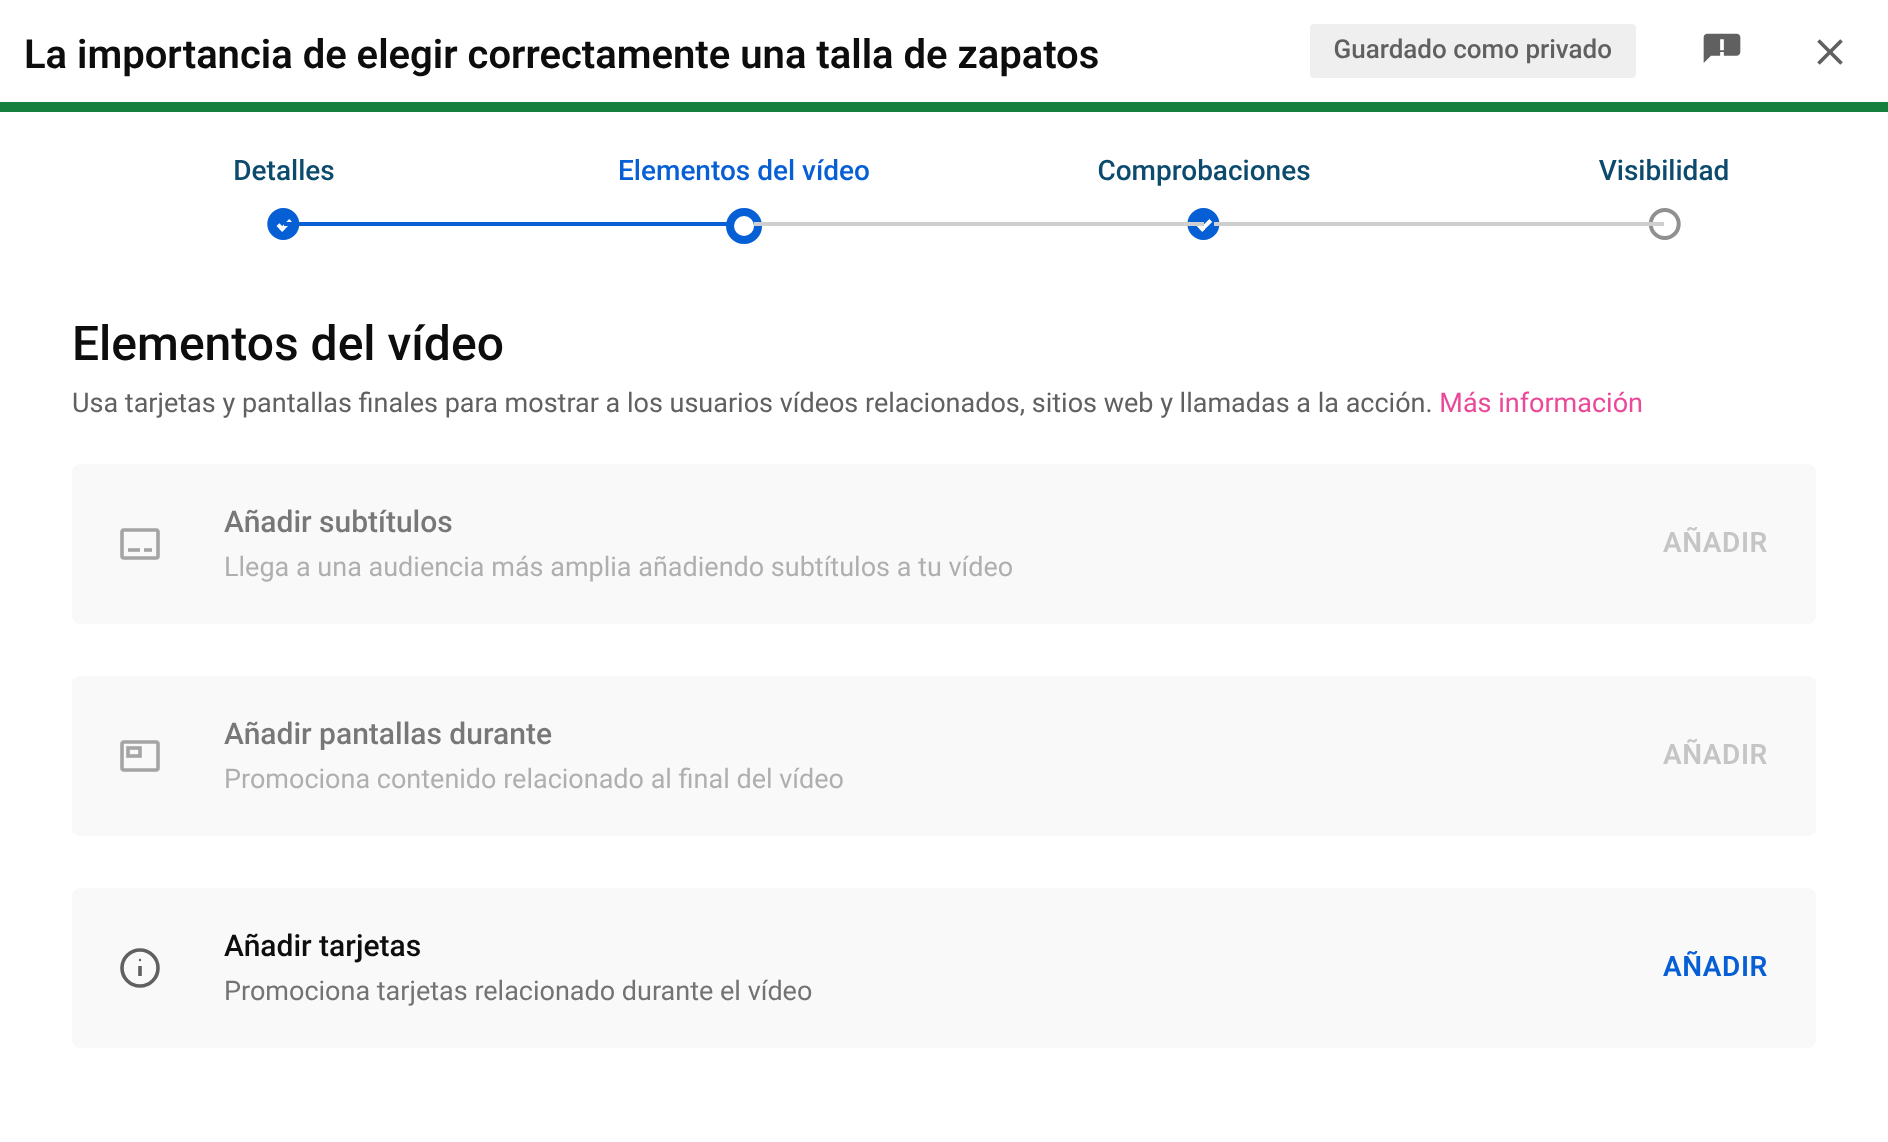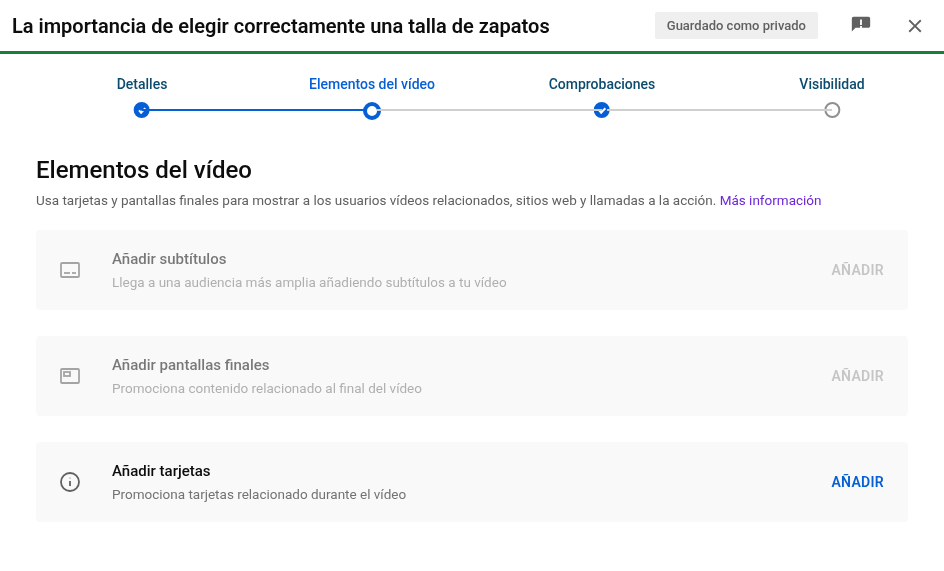--- a/index.html
+++ b/index.html
@@ -1,19 +1,19 @@
 <!DOCTYPE html>
 <html><head>
 <meta charset="utf-8">
 <style>
   * { box-sizing: border-box; margin: 0; padding: 0; }
   html, body { width: 944px; height: 571px; font-family: Roboto, Arial, sans-serif; background: #fff; color: #0d0d0d; }
   .header {
-    display: flex; align-items: center; justify-content: space-between;
-    padding: 12px 18px 12px 12px; border-bottom: 3px solid #15803d;
+    display: flex; align-items: flex-end; justify-content: space-between;
+    padding: 12px 18px 12px 12px; border-bottom: 5px solid #15803d;
   }
   .title { font-size: 20px; font-weight: 600; }
   .header-right { display: flex; align-items: center; gap: 32px; }
   .save-badge {
     background: #efefef; color: #606060; font-size: 13px; font-weight: 500;
     padding: 6px 12px; border-radius: 2px;
   }
   .icon-btn { display: inline-flex; align-items: center; justify-content: center; cursor: pointer; color: #606060; }
   .icon-btn svg { width: 22px; height: 22px; fill: currentColor; }
 
@@ -39,21 +39,21 @@
   }
   .stepper-line {
     position: absolute; top: 33px; height: 2px; z-index: 1;
   }
   .line-blue { background: #065fd4; }
   .line-grey { background: #cfcfcf; }
 
   .content { padding: 18px 36px 0 36px; }
   .section-title { font-size: 24px; font-weight: 500; color: #0d0d0d; margin-bottom: 8px; }
   .section-sub { font-size: 13.5px; color: #606060; margin-bottom: 22px; }
-  .section-sub a { color: #6d28d9; text-decoration: none; }
+  .section-sub a { color: #ec4899; text-decoration: none; }
 
   .card {
     background: #f9f9f9; border-radius: 4px; padding: 20px 24px 20px 20px;
     display: flex; align-items: center; margin-bottom: 26px;
   }
   .card.disabled .card-title, .card.disabled .card-sub, .card.disabled .card-icon, .card.disabled .card-actions { opacity: 0.55; }
   .card-icon { width: 28px; margin-right: 28px; color: #606060; display:flex; align-items:center; justify-content:center; }
   .card-icon svg { width: 24px; height: 24px; fill: none; stroke: currentColor; stroke-width: 1.8; }
   .card-body { flex: 1; }
   .card-title { font-size: 15px; font-weight: 500; color: #0d0d0d; margin-bottom: 6px; }
@@ -134,21 +134,21 @@
   </div>
 
   <div class="card disabled">
     <div class="card-icon">
       <svg viewBox="0 0 24 24">
           <rect x="3" y="5" width="18" height="14" rx="1"></rect>
           <rect x="6" y="8" width="6" height="4"></rect>
         </svg>
     </div>
     <div class="card-body">
-      <div class="card-title">Añadir pantallas finales</div>
+      <div class="card-title">Añadir pantallas durante</div>
       <div class="card-sub">Promociona contenido relacionado al final del vídeo</div>
     </div>
     <div class="card-actions">
       <span class="action-btn">AÑADIR</span>
     </div>
   </div>
 
   <div class="card">
     <div class="card-icon">
       <svg viewBox="0 0 24 24">

